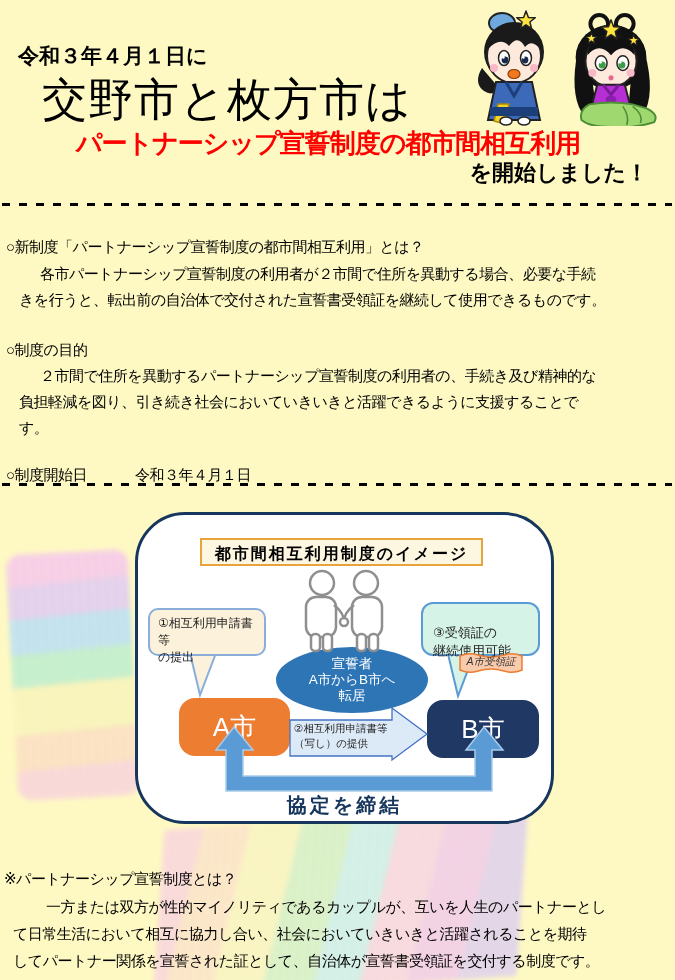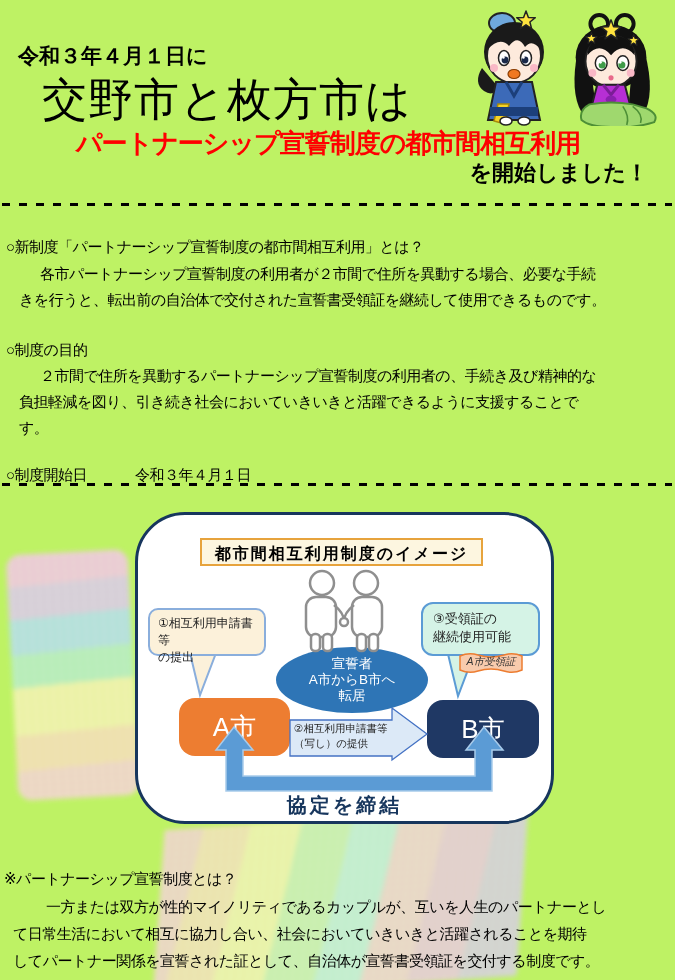--- a/index.html
+++ b/index.html
@@ -1,16 +1,16 @@
 <!DOCTYPE html>
 <html><head>
 <meta charset="utf-8">
 <style>
   html,body{margin:0;padding:0;background:#fff;}
-  .page{position:relative;width:675px;height:980px;background:#bef264;overflow:hidden;
+  .page{position:relative;width:675px;height:980px;background:#fef9c3;overflow:hidden;
         font-family:"Liberation Sans","DejaVu Sans",sans-serif;color:#000;}
   .abs{position:absolute;}
   
   .rainbow{position:absolute;z-index:0;pointer-events:none;}
   .rainbow-left{left:12px;top:552px;width:122px;height:246px;border-radius:14px;
     background:
       radial-gradient(rgba(255,255,255,.55) 22%, transparent 24%) 0 0/9px 7px,
       linear-gradient(177deg,#f5c3ee 0 13%,#ddc6f6 13% 26%,#b3dcf8 26% 40%,#b6ecce 40% 53%,#f8f2b8 53% 72%,#fbdcc0 72% 86%,#f8d0dc 86% 100%);
     filter:blur(2.5px);opacity:.8;transform:rotate(-3deg);}
   .rainbow-bottom{left:158px;top:818px;width:365px;height:170px;
@@ -35,21 +35,21 @@
   .dg-title{left:62px;top:23px;width:283px;height:28px;background:#fdf6e0;border:2px solid #e7a33c;
     font-size:16px;font-weight:bold;text-align:center;line-height:28px;letter-spacing:2px;z-index:4;box-sizing:border-box;}
   .dg-ellipse{left:138px;top:132px;width:152px;height:66px;border-radius:50%;background:#2e75b6;
     color:#fff;text-align:center;font-size:13.5px;line-height:16px;padding-top:9px;box-sizing:border-box;z-index:1;}
   .dg-city{width:111px;height:58px;border-radius:16px;color:#fff;font-size:26px;text-align:center;line-height:58px;z-index:2;}
   .dg-city-a{left:41px;top:183px;background:#ed7d31;}
   .dg-city-b{left:289px;top:185px;width:112px;background:#1f3864;}
   .dg-svg{left:0;top:0;width:413px;height:306px;z-index:3;pointer-events:none;}
   .dg-bubble{box-sizing:border-box;z-index:4;font-size:12px;line-height:17px;color:#222;}
   .dg-bub1{left:10px;top:93px;width:118px;height:48px;background:#fcf1da;border:2px solid #8aaedc;border-radius:10px;padding:5px 8px;}
-  .dg-bub3{left:283px;top:87px;width:119px;height:54px;background:#d5f3e6;border:2px solid #5b9bd5;border-radius:12px;padding:6px 10px;font-size:13px;line-height:18px;}
+  .dg-bub3{left:283px;top:87px;width:119px;height:54px;background:#d5f3e6;border:2px solid #5b9bd5;border-radius:12px;padding:20px 10px;font-size:13px;line-height:18px;}
   .dg-flag{left:320px;top:136px;width:66px;height:24px;z-index:5;font-style:italic;}
   .dg-flag .lbl{position:absolute;left:0;top:4px;width:100%;text-align:center;font-size:10.5px;color:#333;}
   .dg-arrowlbl{left:156px;top:206px;width:100px;font-size:10.5px;line-height:15px;color:#222;z-index:4;white-space:nowrap;}
   .dg-agree{left:0;top:277px;width:100%;text-align:center;font-size:20px;font-weight:bold;color:#17365d;z-index:4;letter-spacing:3px;font-family:Liberation Mono, monospace;}
   .foot{z-index:3;}
 </style>
 </head>
 <body>
 
 <div class="page">

